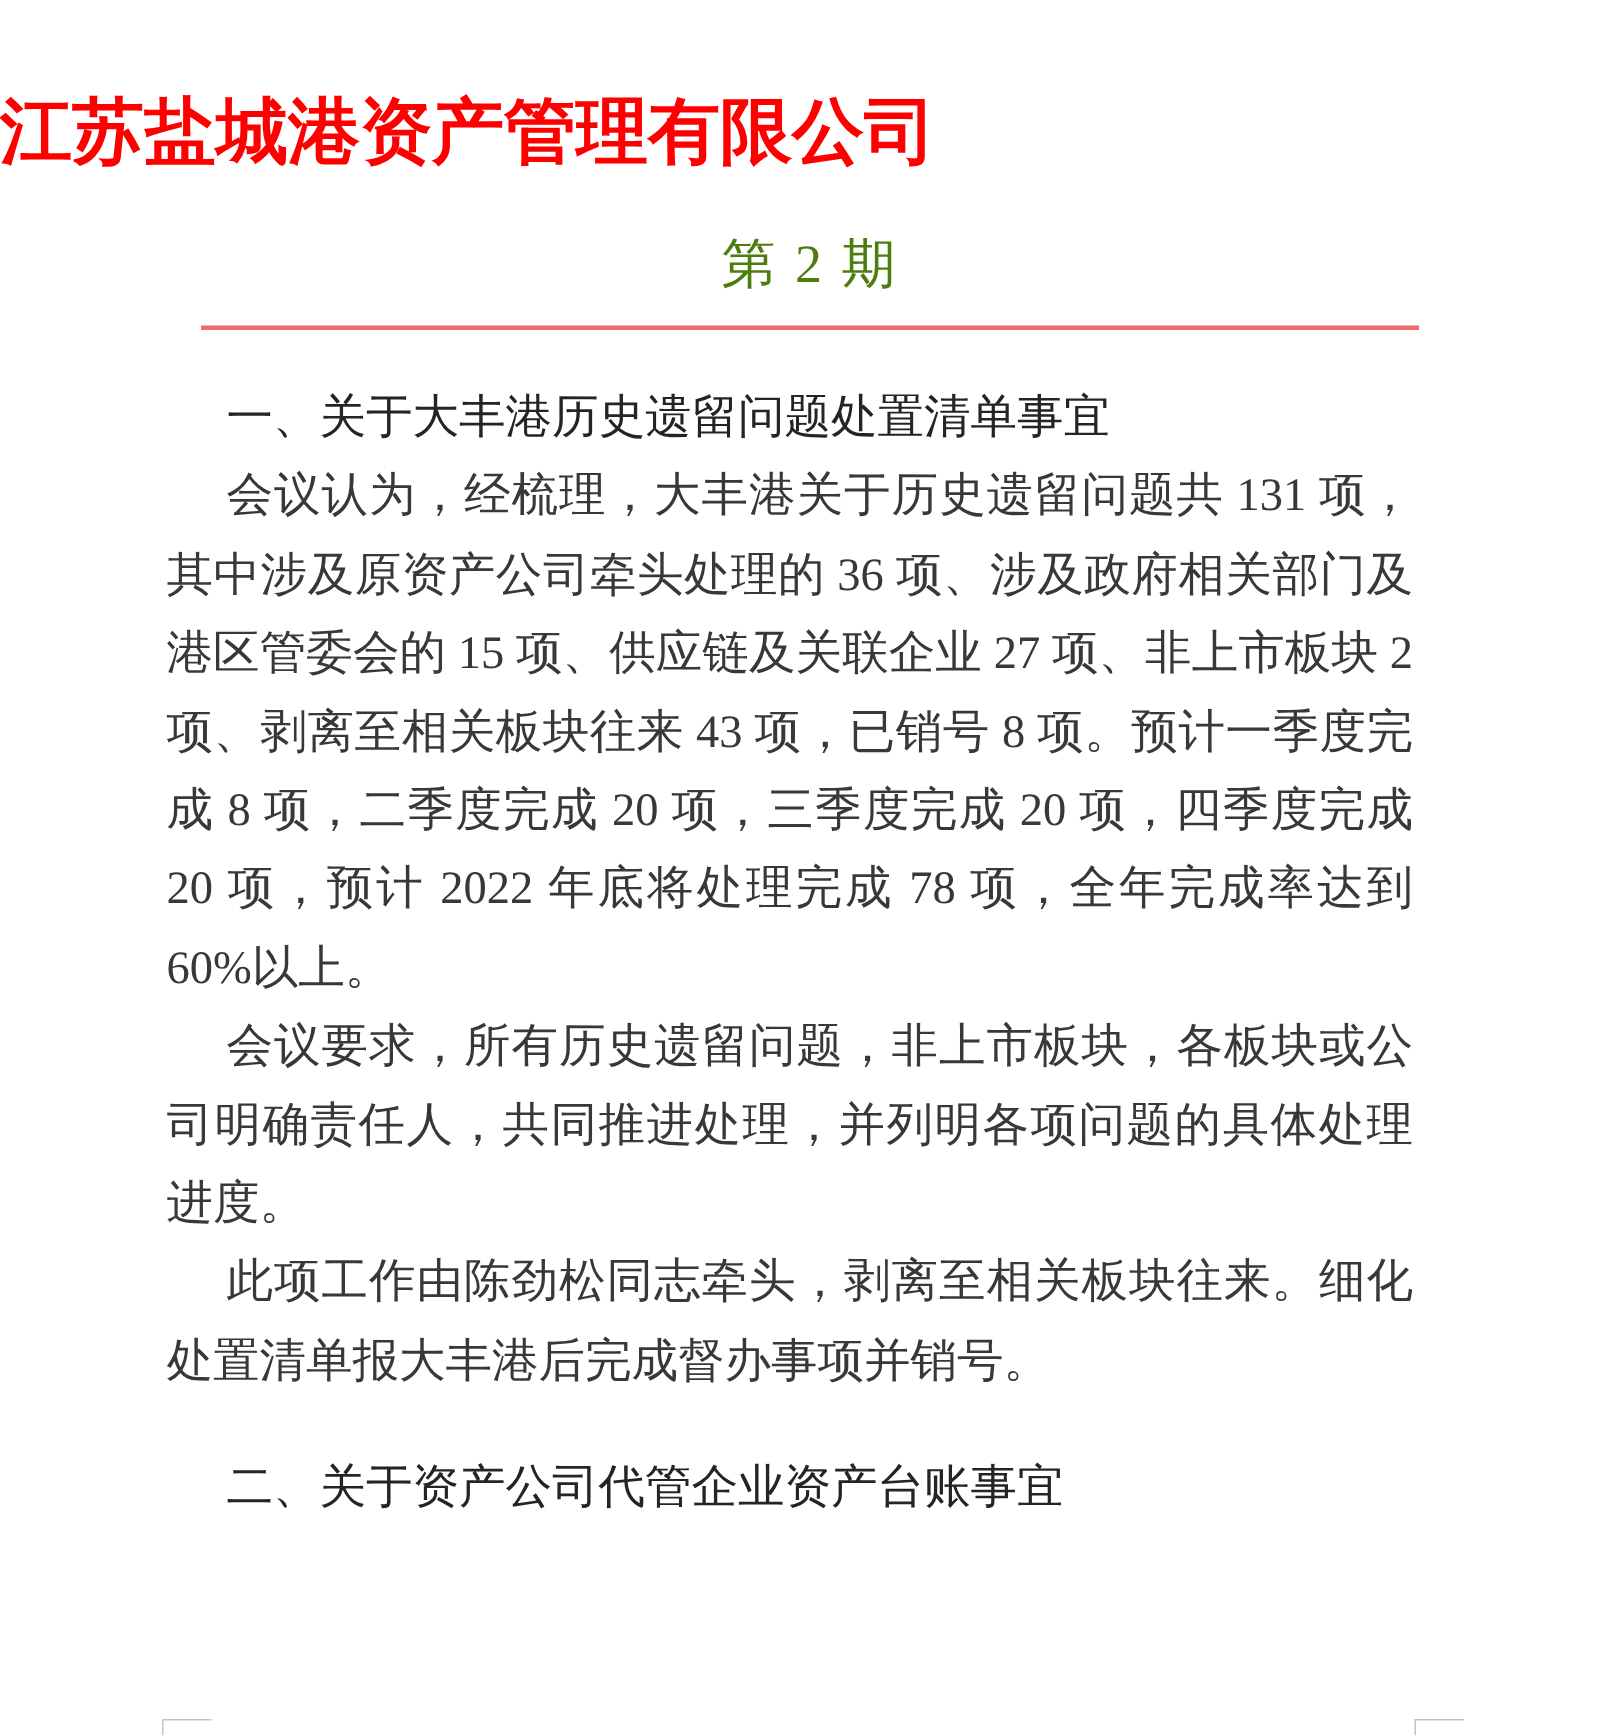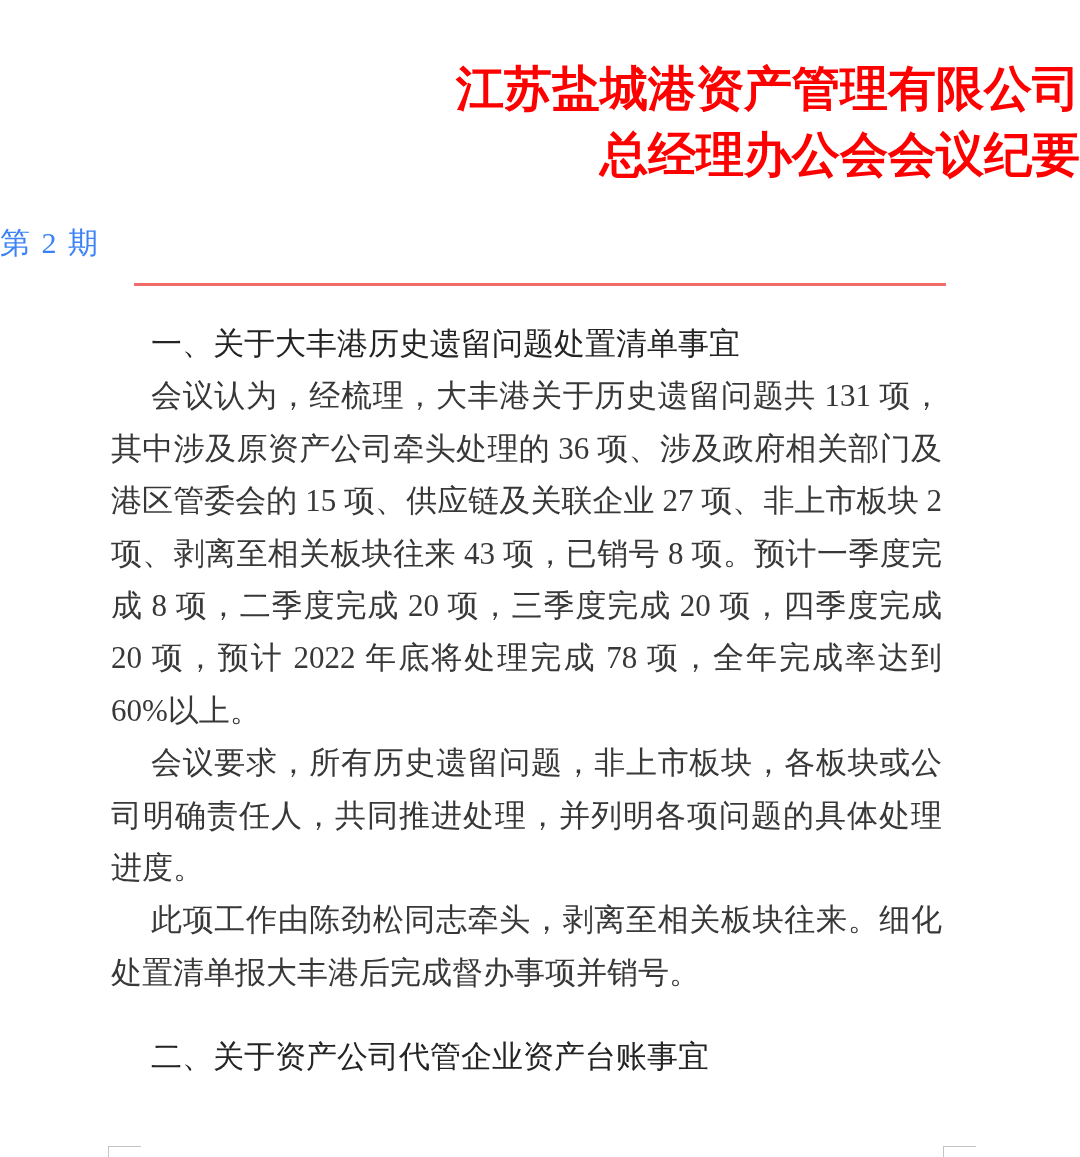--- a/index.html
+++ b/index.html
@@ -11,35 +11,36 @@
     position: relative;
     width: 1080px;
     height: 1157px;
     background: #ffffff;
     overflow: hidden;
     font-family: "Liberation Serif", "DejaVu Serif", serif;
   }
   .doc-title {
     margin: 56px 0 0 0;
     padding: 0;
-    text-align: right;
+    text-align: left;
     color: var(--title-red, #fe0000);
     font-size: 48px;
     font-weight: bold;
     line-height: 66px;
   }
   .title-line {
     display: block;
     white-space: nowrap;
   }
   .issue {
     margin-top: 37px;
-    font-size: 30px;
+    text-align: center;
+    font-size: 36px;
     line-height: 35px;
-    color: #3b82f6;
+    color: #4d7c0f;
     letter-spacing: 2px;
   }
   .red-rule {
     margin: 23px auto 0 auto;
     width: 812px;
     height: 3px;
     background: var(--rule-red, #f26b6b);
   }
   .doc-body {
     margin: 30px 138px 0 111px;
@@ -67,21 +68,20 @@
   .mark-left  { left: 108px; top: 1146px; }
   .mark-right { left: 943px; top: 1146px; }
 </style>
 </head>
 <body>
 
 <div class="page">
 
   <h1 class="doc-title">
     <span class="title-line">江苏盐城港资产管理有限公司</span>
-    <span class="title-line">总经理办公会会议纪要</span>
   </h1>
 
   <div class="issue">第 2 期</div>
 
   <div class="red-rule"></div>
 
   <div class="doc-body" id="body-container">
       <p class="para heading">一、关于大丰港历史遗留问题处置清单事宜</p>
       <p class="para">会议认为，经梳理，大丰港关于历史遗留问题共 131 项，其中涉及原资产公司牵头处理的 36 项、涉及政府相关部门及港区管委会的 15 项、供应链及关联企业 27 项、非上市板块 2 项、剥离至相关板块往来 43 项，已销号 8 项。预计一季度完成 8 项，二季度完成 20 项，三季度完成 20 项，四季度完成 20 项，预计 2022 年底将处理完成 78 项，全年完成率达到 60%以上。</p>
       <p class="para">会议要求，所有历史遗留问题，非上市板块，各板块或公司明确责任人，共同推进处理，并列明各项问题的具体处理进度。</p>

